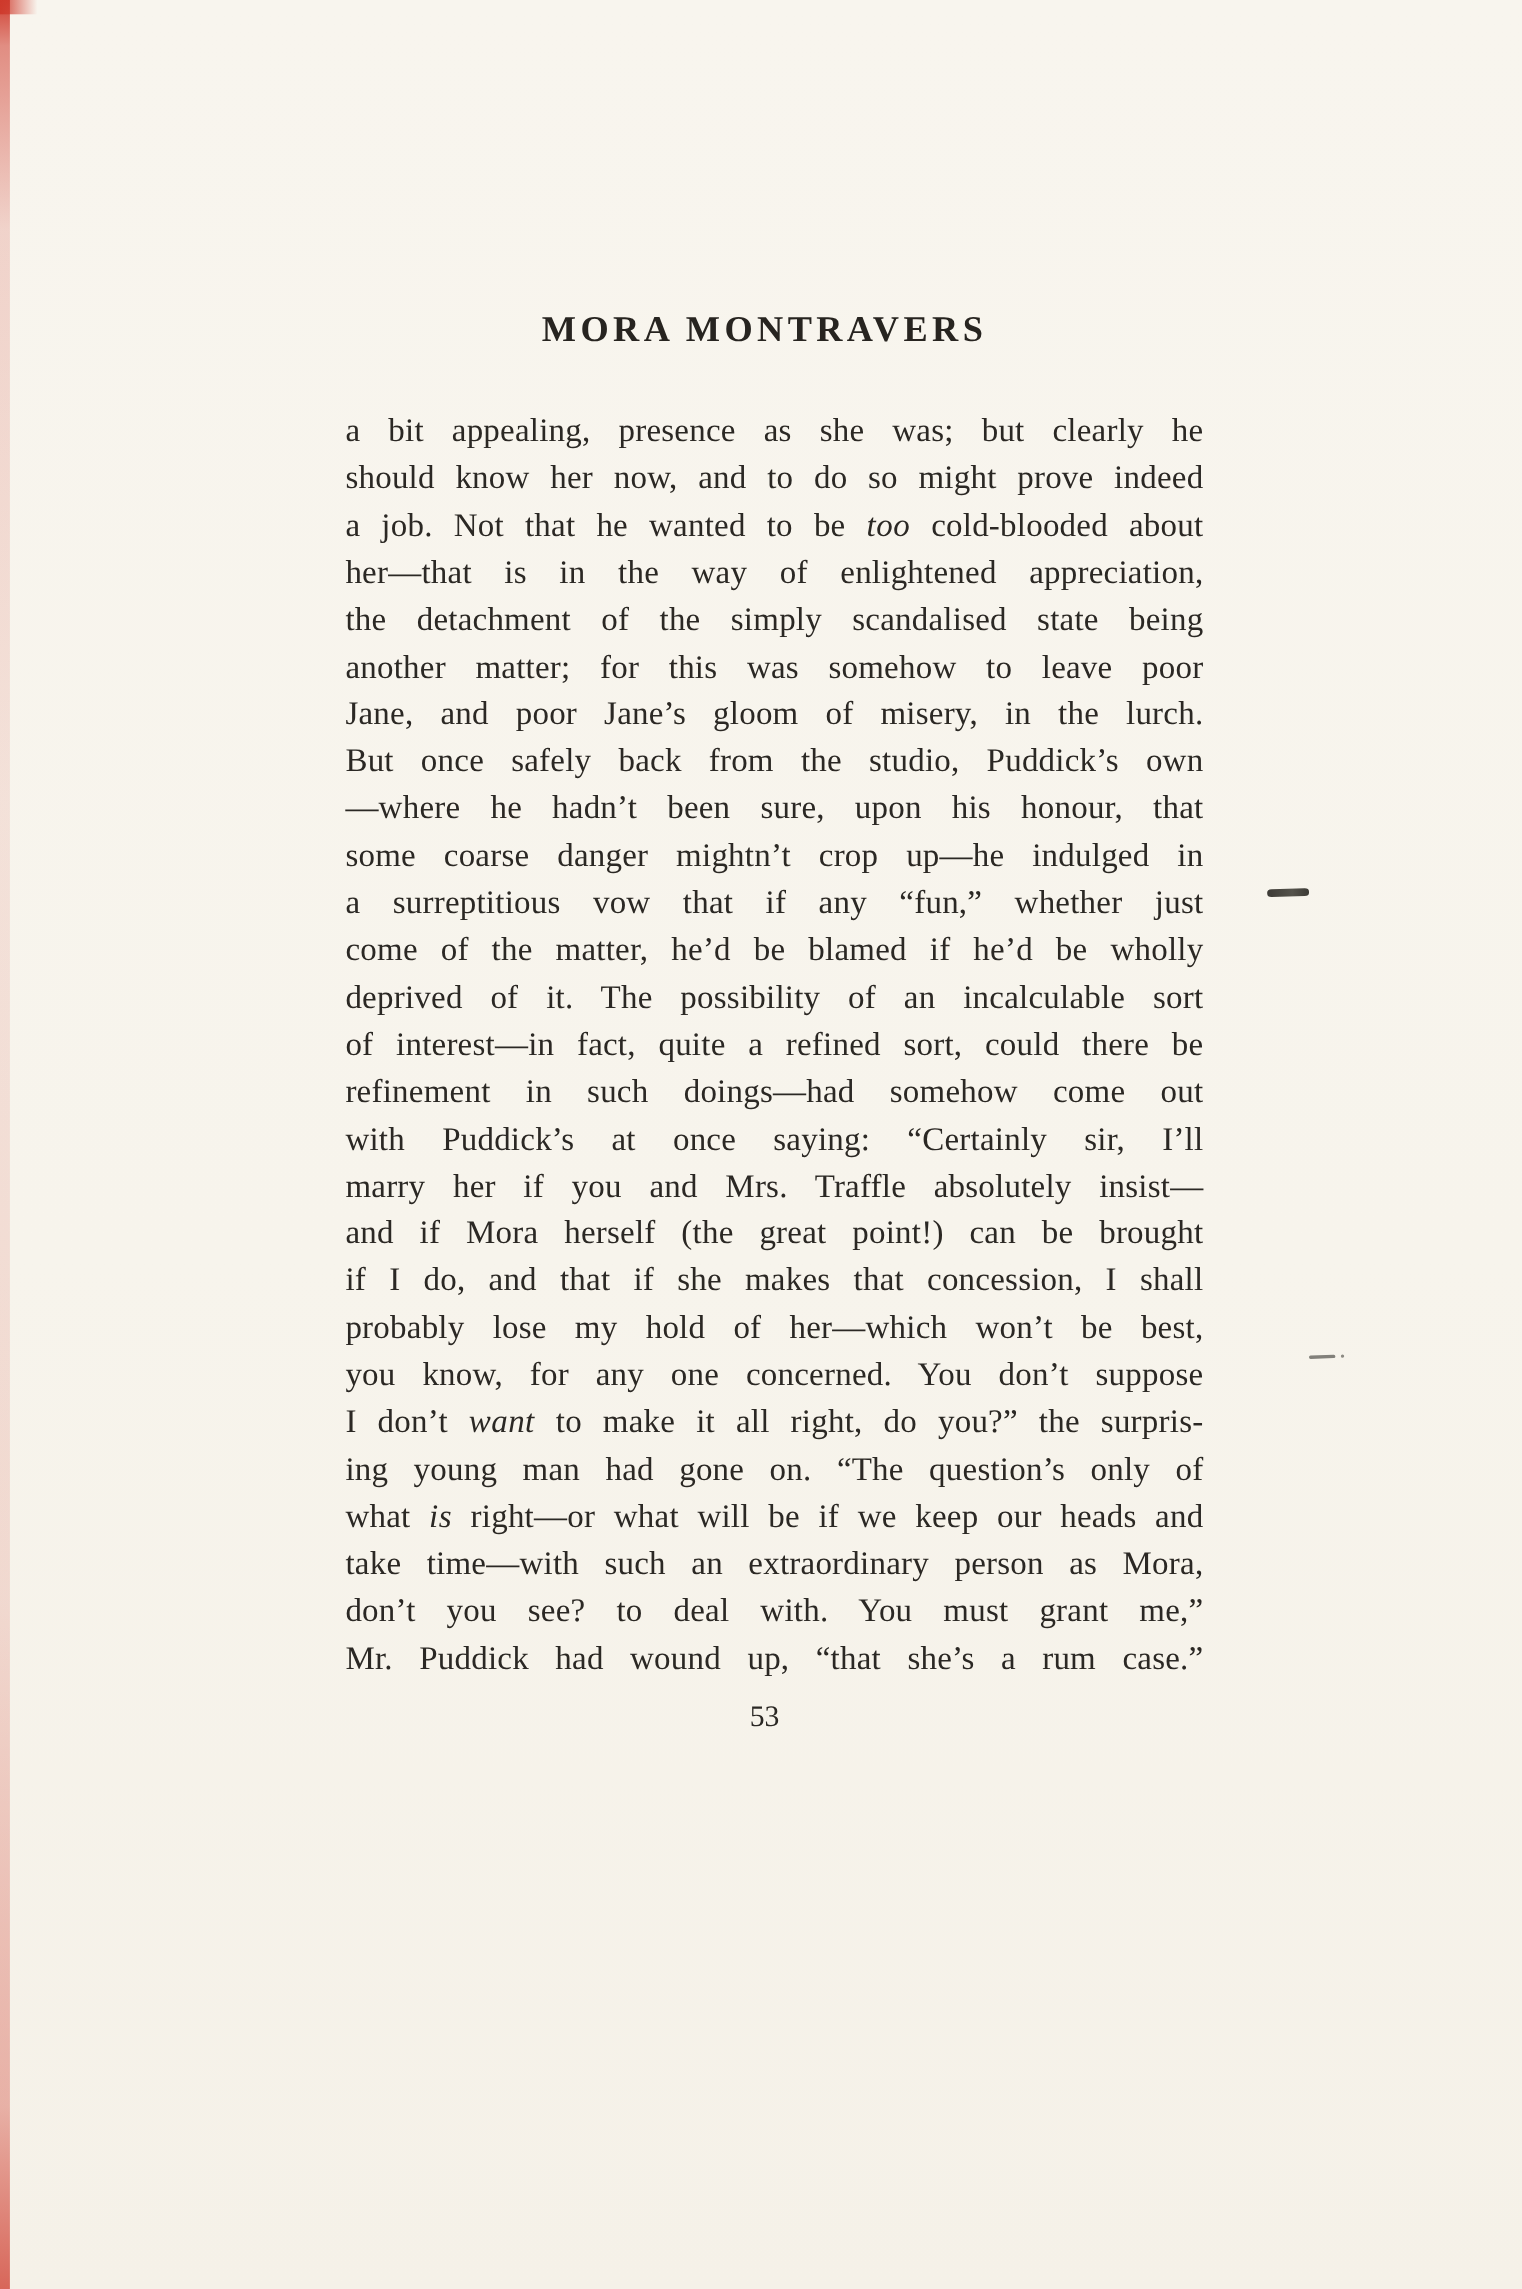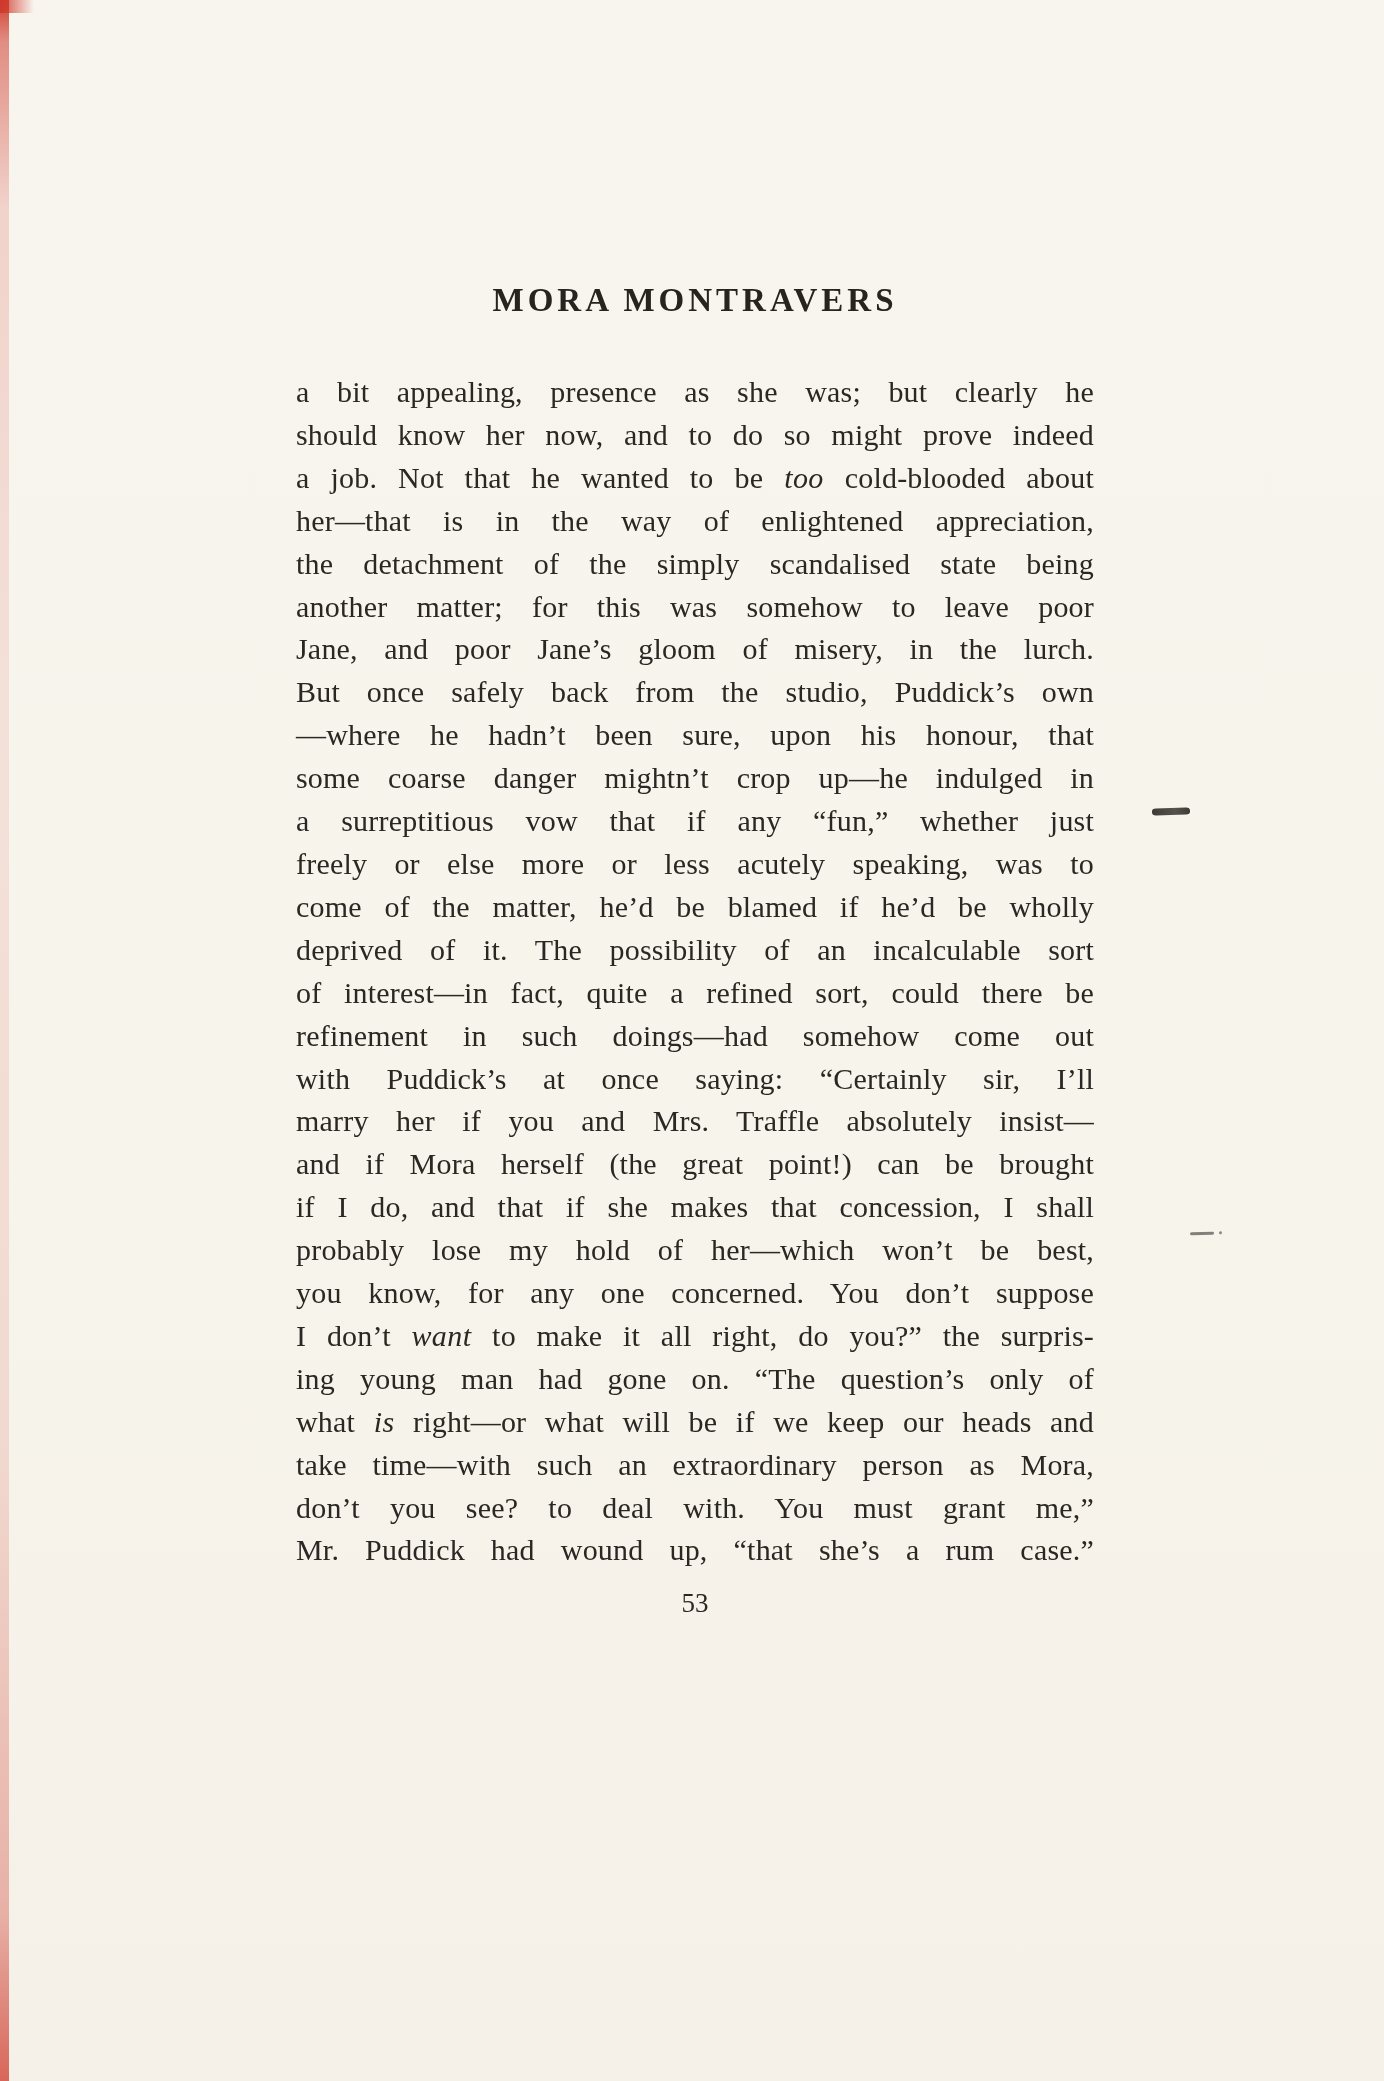--- a/index.html
+++ b/index.html
@@ -55,20 +55,21 @@
     color: #272420;
   }
   .text-block { width: 100%; }
   .line {
     font-size: 30px;
     line-height: 42.9px;
     text-align: justify;
     text-align-last: justify;
     letter-spacing: 0.2px;
     white-space: normal;
+    margin-left: 18px;
   }
   .line i { letter-spacing: 0.4px; }
   .page-number {
     margin-top: 16px;
     text-align: center;
     font-size: 27px;
     color: #2b2824;
   }
   
   .margin-mark { position: absolute; pointer-events: none; }
@@ -112,21 +113,20 @@
           <div class="line"><span>should know her now, and to do so might prove indeed</span></div>
           <div class="line"><span>a job. Not that he wanted to be </span><i>too</i><span> cold-blooded about</span></div>
           <div class="line"><span>her—that is in the way of enlightened appreciation,</span></div>
           <div class="line"><span>the detachment of the simply scandalised state being</span></div>
           <div class="line"><span>another matter; for this was somehow to leave poor</span></div>
           <div class="line"><span>Jane, and poor Jane’s gloom of misery, in the lurch.</span></div>
           <div class="line"><span>But once safely back from the studio, Puddick’s own</span></div>
           <div class="line"><span>—where he hadn’t been sure, upon his honour, that</span></div>
           <div class="line"><span>some coarse danger mightn’t crop up—he indulged in</span></div>
           <div class="line"><span>a surreptitious vow that if any “fun,” whether just</span></div>
-          <div class="line"><span>freely or else more or less acutely speaking, was to</span></div>
           <div class="line"><span>come of the matter, he’d be blamed if he’d be wholly</span></div>
           <div class="line"><span>deprived of it. The possibility of an incalculable sort</span></div>
           <div class="line"><span>of interest—in fact, quite a refined sort, could there be</span></div>
           <div class="line"><span>refinement in such doings—had somehow come out</span></div>
           <div class="line"><span>with Puddick’s at once saying: “Certainly sir, I’ll</span></div>
           <div class="line"><span>marry her if you and Mrs. Traffle absolutely insist—</span></div>
           <div class="line"><span>and if Mora herself (the great point!) can be brought</span></div>
           <div class="line"><span>if I do, and that if she makes that concession, I shall</span></div>
           <div class="line"><span>probably lose my hold of her—which won’t be best,</span></div>
           <div class="line"><span>you know, for any one concerned. You don’t suppose</span></div>

